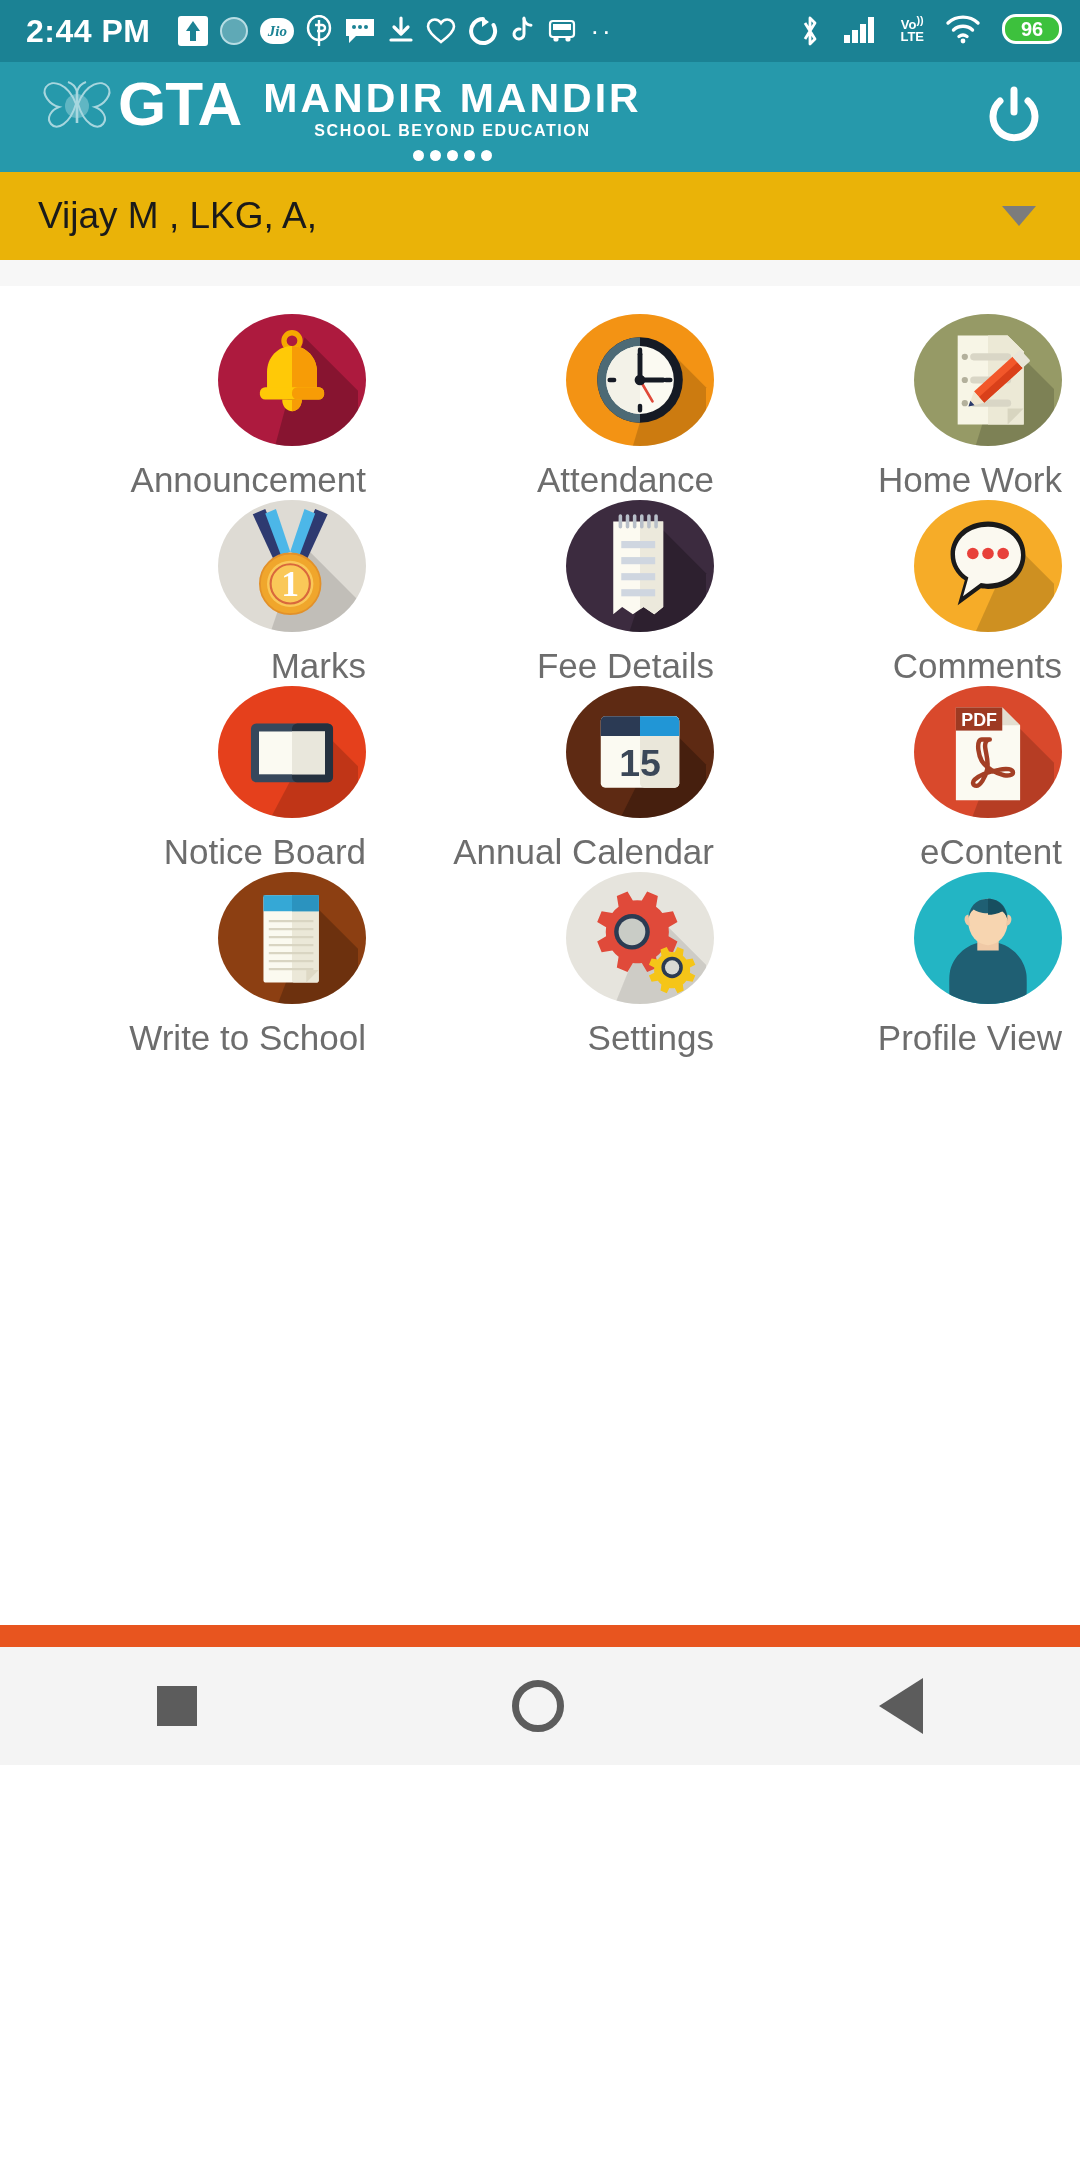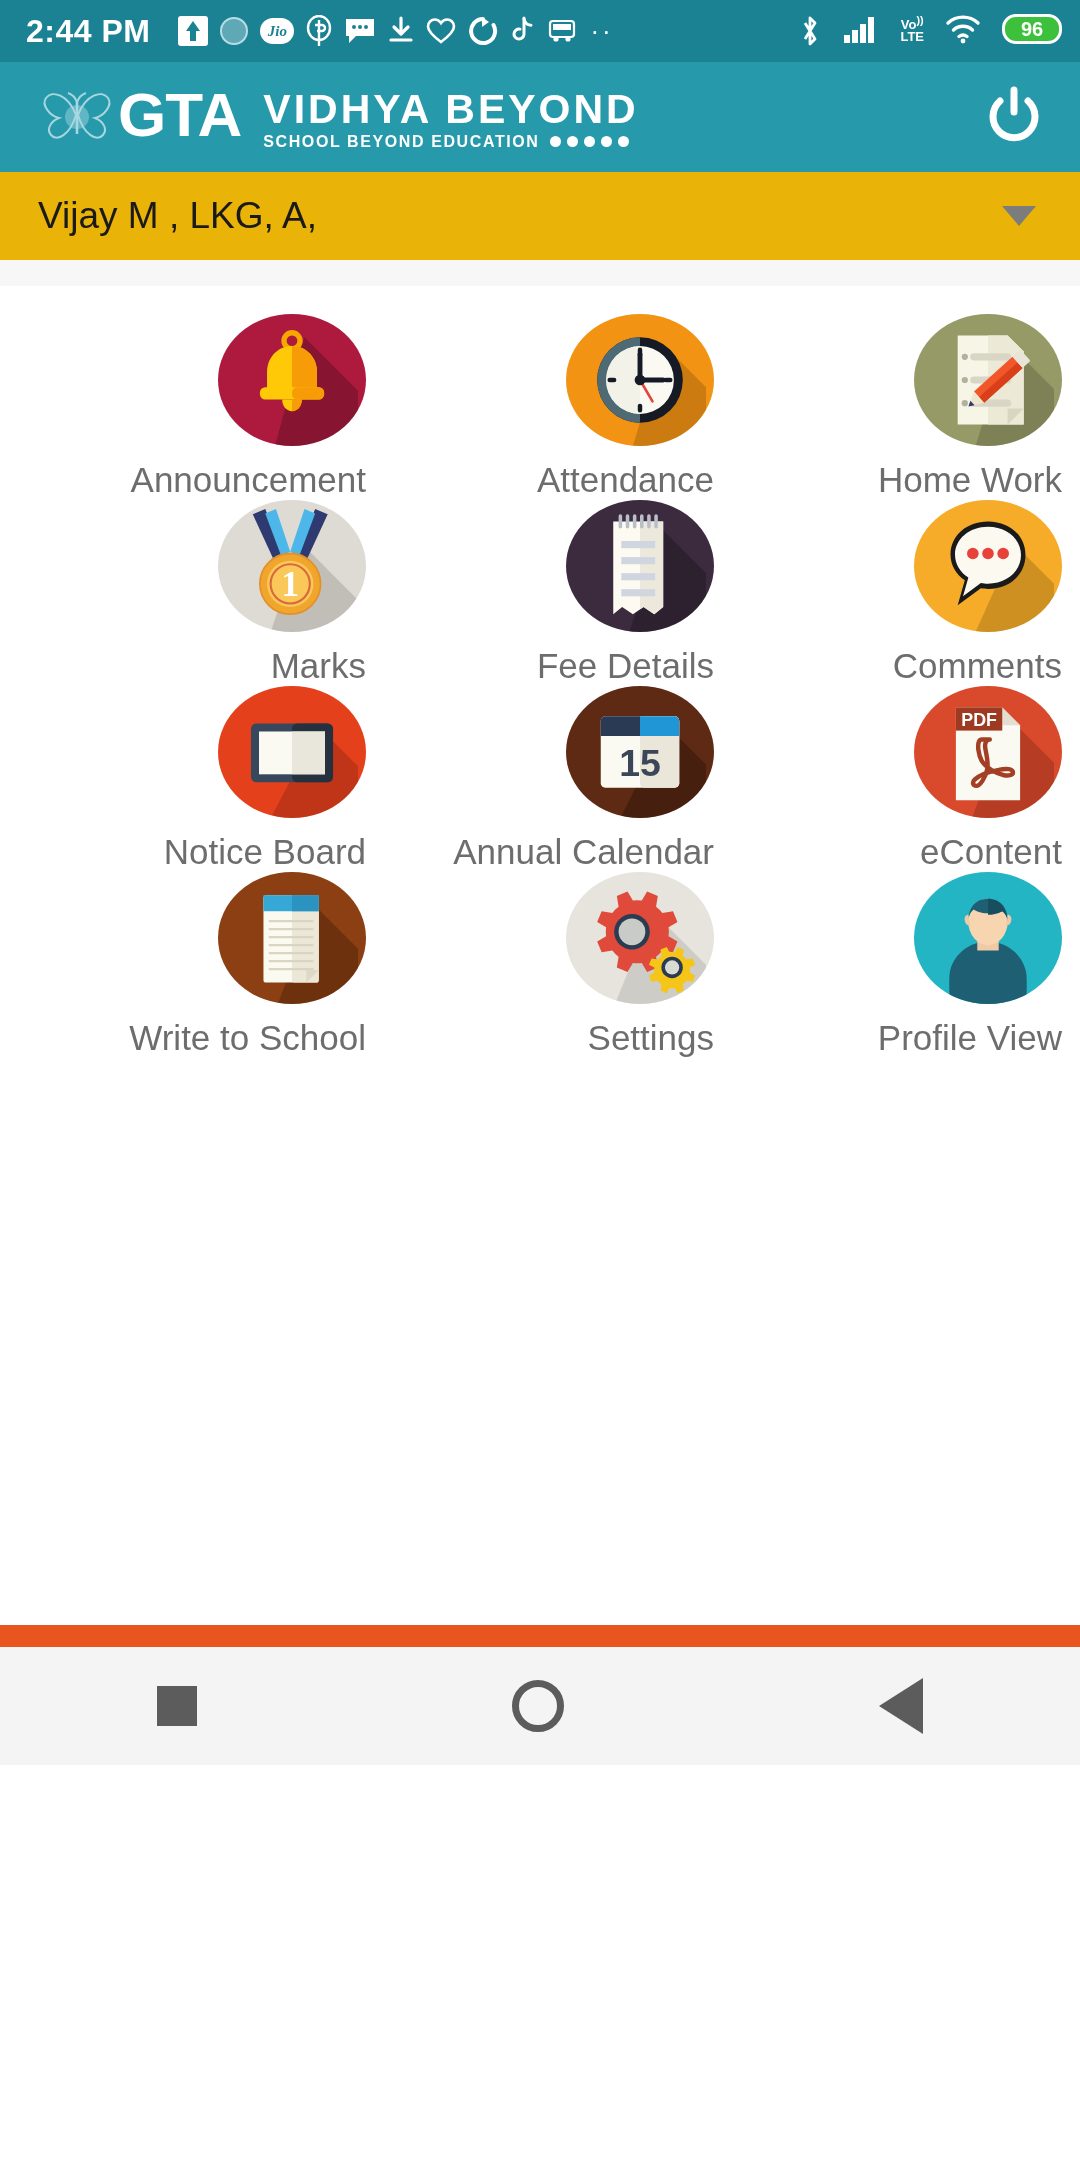--- a/index.html
+++ b/index.html
@@ -43,21 +43,21 @@
   
   .appbar {
     height:110px; background:#2699ab; display:flex; align-items:center;
     padding:0 30px 0 40px; flex:0 0 110px; position:relative;
   }
   .brand { display:flex; align-items:flex-start; flex:1; }
   .butterfly { width:74px; height:62px; opacity:.85; margin-right:4px; }
   .gta { font-size:62px; font-weight:bold; color:#fff; letter-spacing:-1px; line-height:62px; }
   .namewrap { margin-left:22px; padding-top:4px; }
   .school-name { font-size:41px; font-weight:bold; color:#fff; letter-spacing:3px; line-height:42px; }
-  .tagline-row { display:flex; align-items:center; gap:10px; margin-top:3px; }
+  .tagline-row { display:flex; align-items:center; gap:10px; margin-top:3px;flex-direction:column; }
   .tagline { font-size:16px; font-weight:bold; color:#fff; letter-spacing:1.6px; }
   .dots { display:flex; gap:6px; }
   .dots i { width:11px; height:11px; border-radius:50%; background:#fff; display:block; }
   .power { width:72px; height:72px; display:flex; align-items:center; justify-content:center; }
 
   
   .selector {
     height:88px; background:#eab308; display:flex; align-items:center;
     padding:0 44px 0 38px; flex:0 0 88px;
   }
@@ -181,21 +181,21 @@
             <path d="M36 31C28 10 12 6 6 14c-5 7 4 18 13 20-8 3-13 11-8 17 6 7 19 0 25-20z"></path>
             <path d="M38 31c8-21 24-25 30-17 5 7-4 18-13 20 8 3 13 11 8 17-6 7-19 0-25-20z"></path>
             <path d="M37 16v34" stroke-width="2.6"></path>
             <path d="M37 18c-2-5-6-8-9-9M37 18c2-5 6-8 9-9"></path>
           </g>
           <ellipse cx="37" cy="33" rx="12" ry="12" fill="#bfe5ec" opacity=".45"></ellipse>
         </svg>
       </span>
       <span class="gta">GTA</span>
       <span class="namewrap">
-        <div class="school-name">VIDHYA BEYOND</div>
+        <div class="school-name">MANDIR MANDIR</div>
         <div class="tagline-row">
           <span class="tagline">SCHOOL BEYOND EDUCATION</span>
           <span class="dots">
               <i></i>
               <i></i>
               <i></i>
               <i></i>
               <i></i>
             </span>
         </div>

